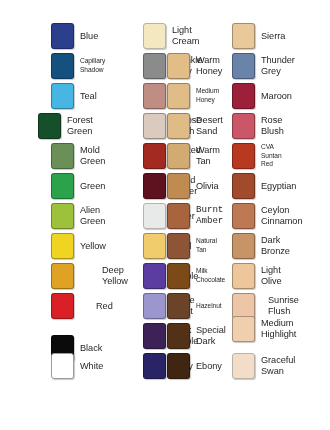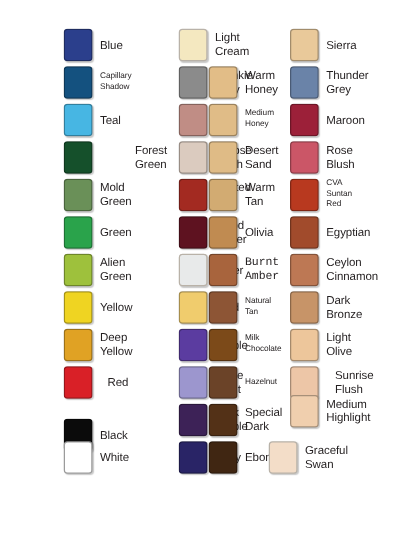--- a/index.html
+++ b/index.html
@@ -104,21 +104,21 @@
     </div>
     <div class="swatch-cell" style="left: 167px; top: 83px;">
       <div class="chip" style="background: rgb(224, 188, 135); width: 23px; height: 26px;"></div>
       <div class="label small" style="margin-left: 6px;">Medium
 Honey</div>
     </div>
     <div class="swatch-cell" style="left: 232px; top: 83px;">
       <div class="chip" style="background: rgb(156, 32, 57); width: 23px; height: 26px;"></div>
       <div class="label" style="margin-left: 6px;">Maroon</div>
     </div>
-    <div class="swatch-cell" style="left: 51px; top: 113px; gap: 28px;">
+    <div class="swatch-cell" style="left: 38px; top: 113px;">
       <div class="chip" style="background: rgb(21, 80, 43); width: 23px; height: 26px;"></div>
       <div class="label" style="margin-left: 6px;">Forest
 Green</div>
     </div>
     <div class="swatch-cell" style="left: 143px; top: 113px;">
       <div class="chip" style="background: rgb(219, 203, 191); width: 23px; height: 26px;"></div>
       <div class="label" style="margin-left: 6px;">Corpse
 Flesh</div>
     </div>
     <div class="swatch-cell" style="left: 167px; top: 113px;">
@@ -199,42 +199,42 @@
     <div class="swatch-cell" style="left: 167px; top: 233px;">
       <div class="chip" style="background: rgb(141, 85, 53); width: 23px; height: 26px;"></div>
       <div class="label small" style="margin-left: 6px;">Natural
 Tan</div>
     </div>
     <div class="swatch-cell" style="left: 232px; top: 233px;">
       <div class="chip" style="background: rgb(199, 148, 104); width: 23px; height: 26px;"></div>
       <div class="label" style="margin-left: 6px;">Dark
 Bronze</div>
     </div>
-    <div class="swatch-cell" style="left: 51px; top: 263px;">
+    <div class="swatch-cell" style="left: 51px; top: 263px; gap: 22px;">
       <div class="chip" style="background: rgb(224, 162, 36); width: 23px; height: 26px;"></div>
       <div class="label" style="margin-left: 6px;">Deep
 Yellow</div>
     </div>
     <div class="swatch-cell" style="left: 143px; top: 263px;">
       <div class="chip" style="background: rgb(91, 60, 160); width: 23px; height: 26px;"></div>
       <div class="label" style="margin-left: 6px;">Purple</div>
     </div>
     <div class="swatch-cell" style="left: 167px; top: 263px;">
       <div class="chip" style="background: rgb(124, 74, 25); width: 23px; height: 26px;"></div>
       <div class="label small" style="margin-left: 6px;">Milk
 Chocolate</div>
     </div>
     <div class="swatch-cell" style="left: 232px; top: 263px;">
       <div class="chip" style="background: rgb(237, 198, 155); width: 23px; height: 26px;"></div>
       <div class="label" style="margin-left: 6px;">Light
 Olive</div>
     </div>
     <div class="swatch-cell" style="left: 51px; top: 293px;">
       <div class="chip" style="background: rgb(217, 32, 39); width: 23px; height: 26px;"></div>
-      <div class="label" style="margin-left: 12px;">Red</div>
+      <div class="label" style="margin-left: 22px;">Red</div>
     </div>
     <div class="swatch-cell" style="left: 143px; top: 293px;">
       <div class="chip" style="background: rgb(156, 150, 206); width: 23px; height: 26px;"></div>
       <div class="label" style="margin-left: 6px;">Blithe
 Spirit</div>
     </div>
     <div class="swatch-cell" style="left: 167px; top: 293px;">
       <div class="chip" style="background: rgb(107, 67, 40); width: 23px; height: 26px;"></div>
       <div class="label small" style="margin-left: 6px;">Hazelnut</div>
     </div>
@@ -267,18 +267,18 @@
       <div class="label" style="margin-left: 6px;">White</div>
     </div>
     <div class="swatch-cell" style="left: 143px; top: 353px;">
       <div class="chip" style="background: rgb(41, 36, 102); width: 23px; height: 26px;"></div>
       <div class="label" style="margin-left: 6px;">Navy</div>
     </div>
     <div class="swatch-cell" style="left: 167px; top: 353px;">
       <div class="chip" style="background: rgb(64, 38, 18); width: 23px; height: 26px;"></div>
       <div class="label" style="margin-left: 6px;">Ebony</div>
     </div>
-    <div class="swatch-cell" style="left: 215px; top: 353px;">
+    <div class="swatch-cell" style="left: 232px; top: 353px;">
       <div class="chip pale" style="background: rgb(243, 221, 200); width: 23px; height: 26px;"></div>
       <div class="label" style="margin-left: 6px;">Graceful
 Swan</div>
     </div>
   </div>
 
 </body></html>

